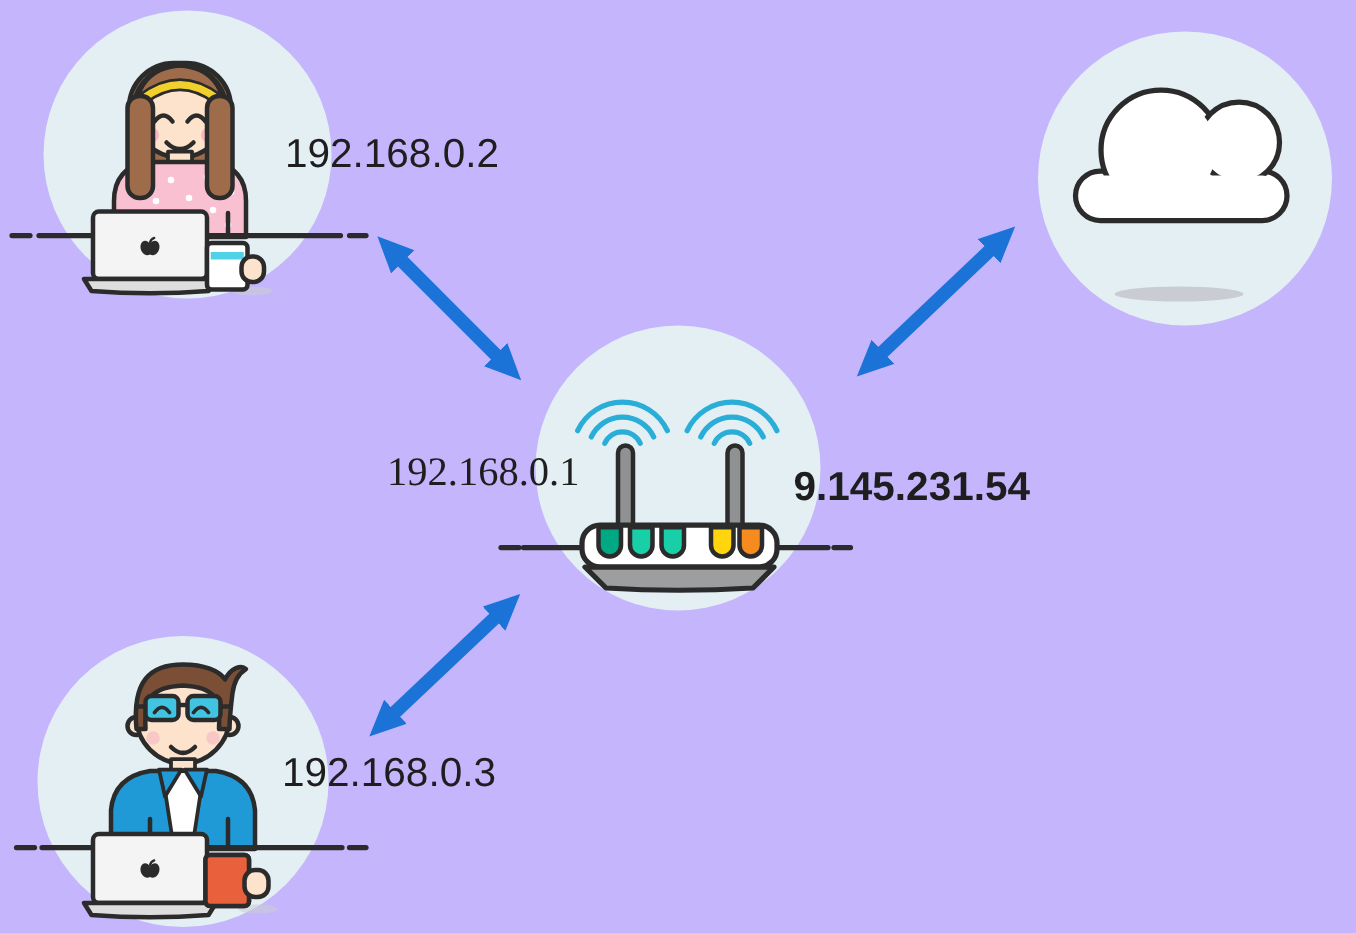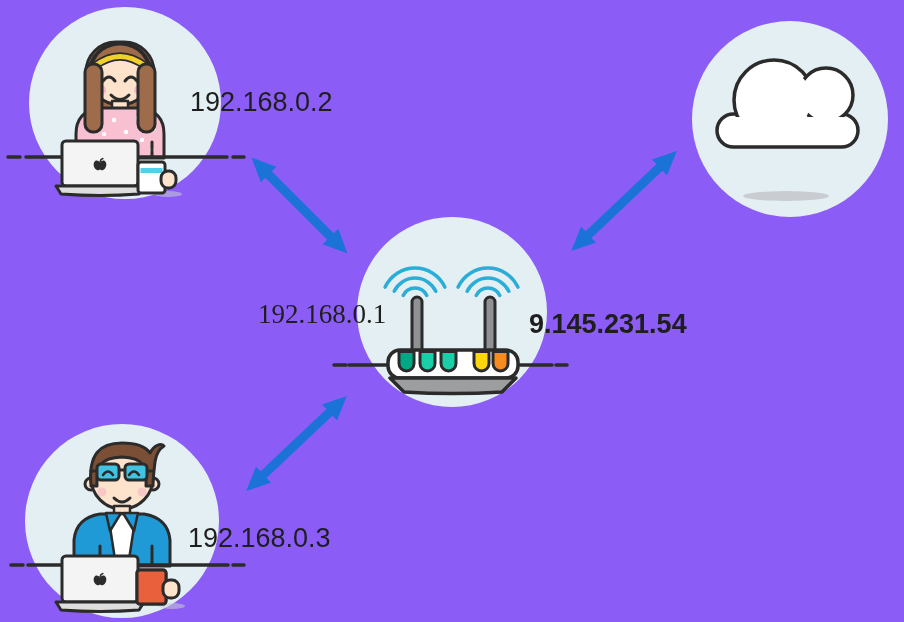--- a/index.html
+++ b/index.html
@@ -1,16 +1,16 @@
 <!DOCTYPE html>
 <html style="--ink: #2b2b2b; --label: #1e1e1e; --arrow: #1b73d8; --circle_bg: #e4eff4; --wifi: #2aaed8; --skin: #fde3cc; --blush: #f7b6c2; --hair_woman: #9e6c4b; --headband: #f2d02c; --sweater: #f9c0d2; --dot: #ffffff; --hair_man: #7b4f35; --glasses: #41c4e1; --jacket: #1f9ad6; --shirt: #ffffff; --laptop: #f4f4f4; --laptop_base: #dedede; --mug_white: #ffffff; --mug_stripe_cyan: #4fd2e8; --mug_orange: #e9603d; --mug_stripe_green: #8fd168; --antenna: #8f9193; --router_body: #ffffff; --router_base: #9c9ea0; --light_green: #00a884; --light_teal: #19cfa7; --light_yellow: #ffd60d; --light_orange: #f68b1f; --cloud: #ffffff; --shadow: #c9cdd1;"><head>
 <meta charset="utf-8">
 <style>
   html,body{margin:0;padding:0;background:#fff;}
-  .canvas{position:relative;width:904px;height:622px;background:#8b5cf6;overflow:hidden;
+  .canvas{position:relative;width:904px;height:622px;background:#c4b5fd;overflow:hidden;
           font-family:"Liberation Sans",sans-serif;}
   .ip-label{position:absolute;font-size:27px;line-height:28px;color:var(--label,#1e1e1e);
             white-space:nowrap;letter-spacing:0px;}
   svg{position:absolute;left:0;top:0;}
   
   .s-ink{stroke:var(--ink);stroke-linejoin:round;stroke-linecap:round;}
   .s-wifi{stroke:var(--wifi);fill:none;stroke-linecap:round;}
   .s-band{stroke:var(--headband);fill:none;stroke-linecap:round;}
   .s-sgreen{stroke:var(--mug_stripe_green);fill:none;}
   .s-arrow{stroke:var(--arrow);}
@@ -193,15 +193,15 @@
     <g>
       <line class="s-arrow w9" x1="265" y1="171" x2="334" y2="240" marker-start="url(#arrowhead)" marker-end="url(#arrowhead)"></line>
       <line class="s-arrow w9" x1="585" y1="238" x2="663" y2="164" marker-start="url(#arrowhead)" marker-end="url(#arrowhead)"></line>
       <line class="s-arrow w9" x1="260" y1="478" x2="333" y2="409" marker-start="url(#arrowhead)" marker-end="url(#arrowhead)"></line>
     </g>
   </svg>
 
   <div class="ip-label" style="left:190px;top:88px;">192.168.0.2</div>
   <div class="ip-label" style="left:258px;top:300px;font-family:Liberation Serif, serif;">192.168.0.1</div>
   <div class="ip-label" style="left:529px;top:310px;font-weight:bold;">9.145.231.54</div>
-  <div class="ip-label" style="left:188px;top:501px;margin-top:23px;">192.168.0.3</div>
+  <div class="ip-label" style="left:188px;top:501px;">192.168.0.3</div>
 
 </div>
 
 </body></html>

